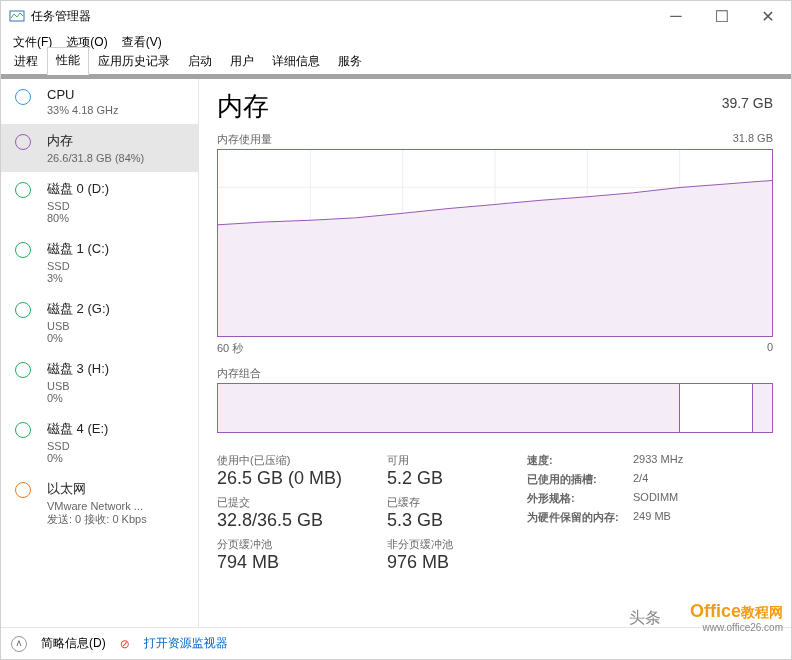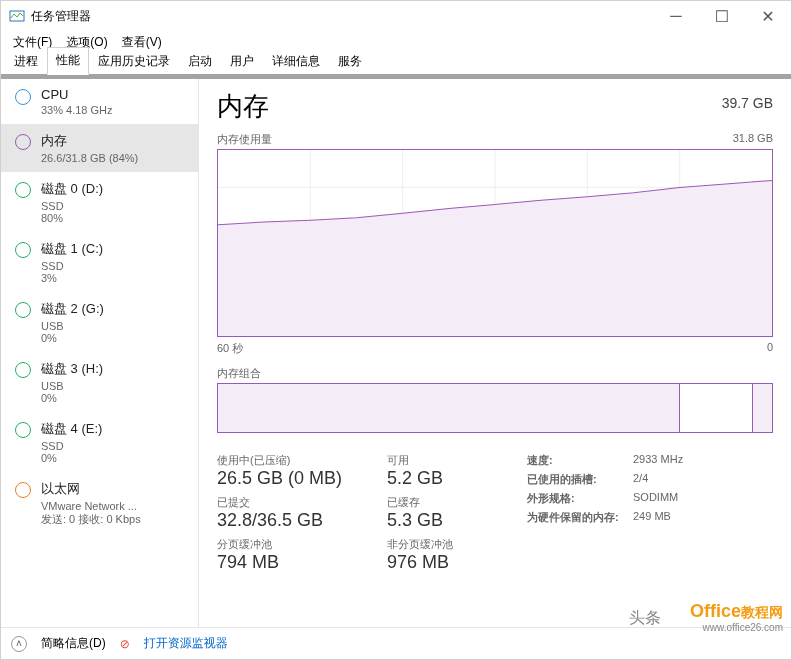--- a/index.html
+++ b/index.html
@@ -9,21 +9,21 @@
   .titlebar .title { font-size: 12px; flex: 1; }
   .wincontrols { display: flex; height: 100%; }
   .wincontrols div { width: 46px; display: flex; align-items: center; justify-content: center; color: #555; }
   .menubar { height: 22px; display: flex; align-items: center; padding-left: 6px; font-size: 12px; gap: 2px; border-bottom: 0; }
   .menubar span { padding: 2px 6px; }
   .tabs { height: 26px; display: flex; align-items: flex-end; padding-left: 4px; border-bottom: 5px solid #a3a3a3; font-size: 12px; }
   .tabs .tab { padding: 4px 8px 5px; border: 1px solid transparent; border-bottom: none; position: relative; top: 1px; cursor: default; }
   .tabs .tab.active { border-color: #d0d0d0; background: #fff; border-bottom: 1px solid #fff; }
   .content { display: flex; height: 548px; }
   .sidebar { width: 198px; border-right: 1px solid #e5e5e5; overflow-y: auto; overflow-x: hidden; }
-  .side-item { padding: 8px 10px 8px 14px; display: flex; gap: 10px; cursor: default; }
+  .side-item { padding: 8px 10px 8px 14px; display: flex; gap: 16px; cursor: default; }
   .side-item.selected { background: #e6e6e6; }
   .side-ind { width: 16px; height: 16px; border: 1.5px solid; border-radius: 50%; flex-shrink: 0; margin-top: 2px; }
   .side-text .t1 { font-size: 13px; color: #222; }
   .side-text .t2 { font-size: 11px; color: #666; margin-top: 2px; }
   .side-text .t3 { font-size: 11px; color: #666; }
   .main { flex: 1; padding: 10px 18px 0 18px; position: relative; }
   .main-header { display: flex; justify-content: space-between; align-items: flex-start; }
   .main-header .big { font-size: 26px; font-weight: 300; }
   .main-header .right { font-size: 14px; color: #444; margin-top: 6px; }
   .sub-row { display: flex; justify-content: space-between; font-size: 11px; color: #666; margin-top: 8px; }

